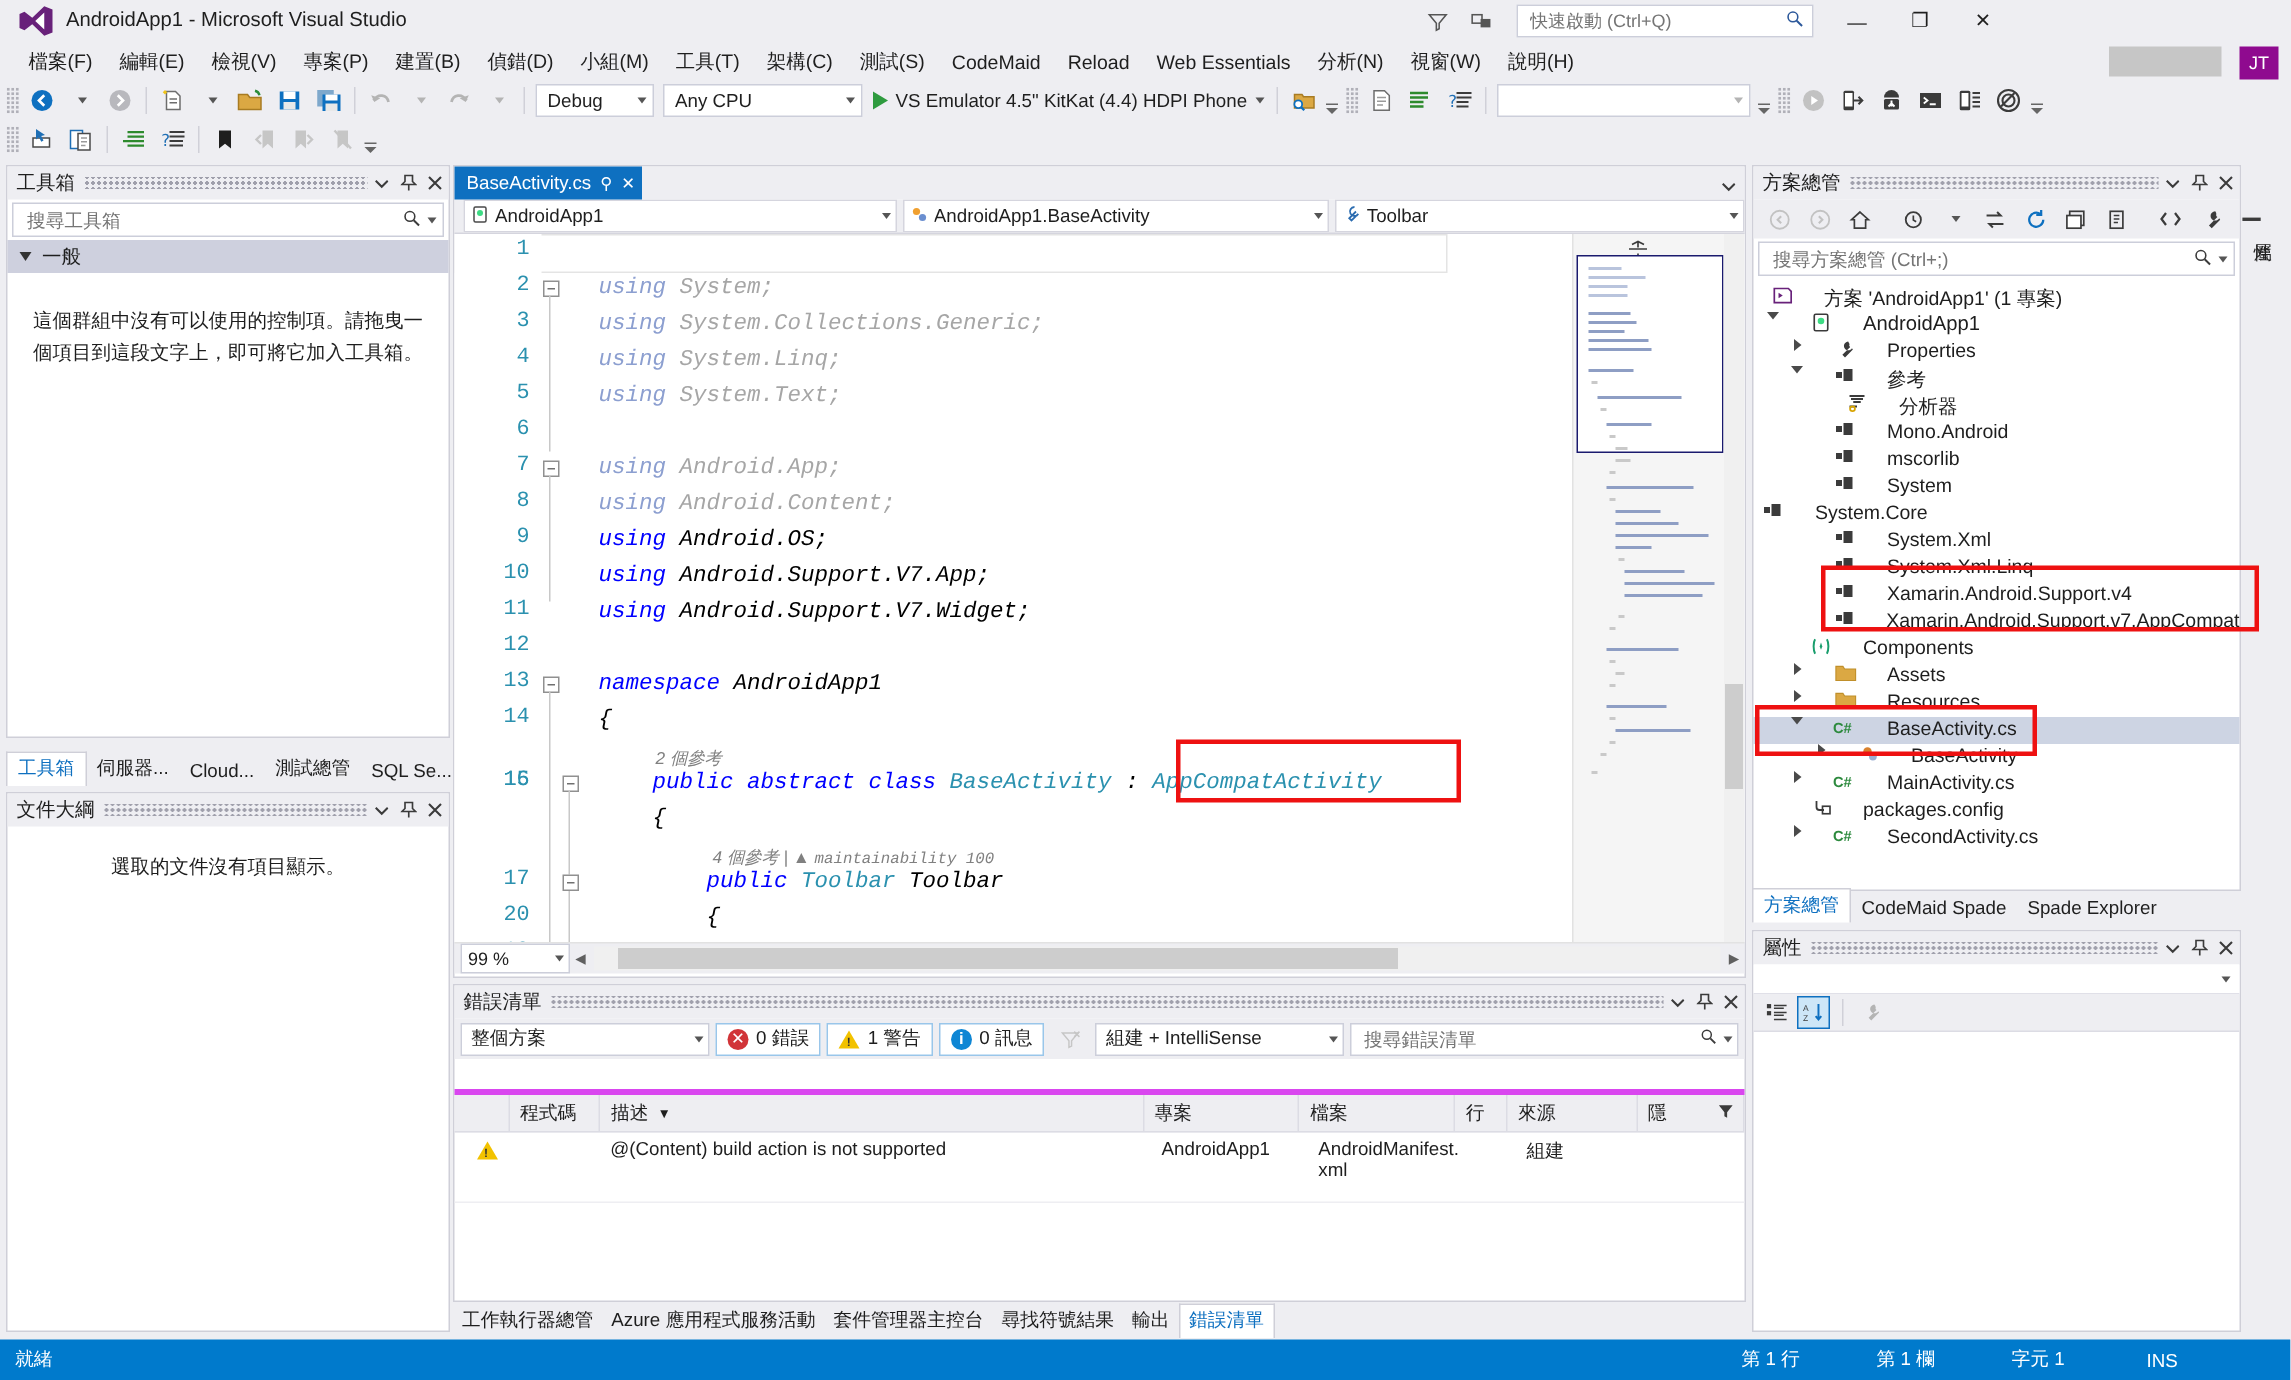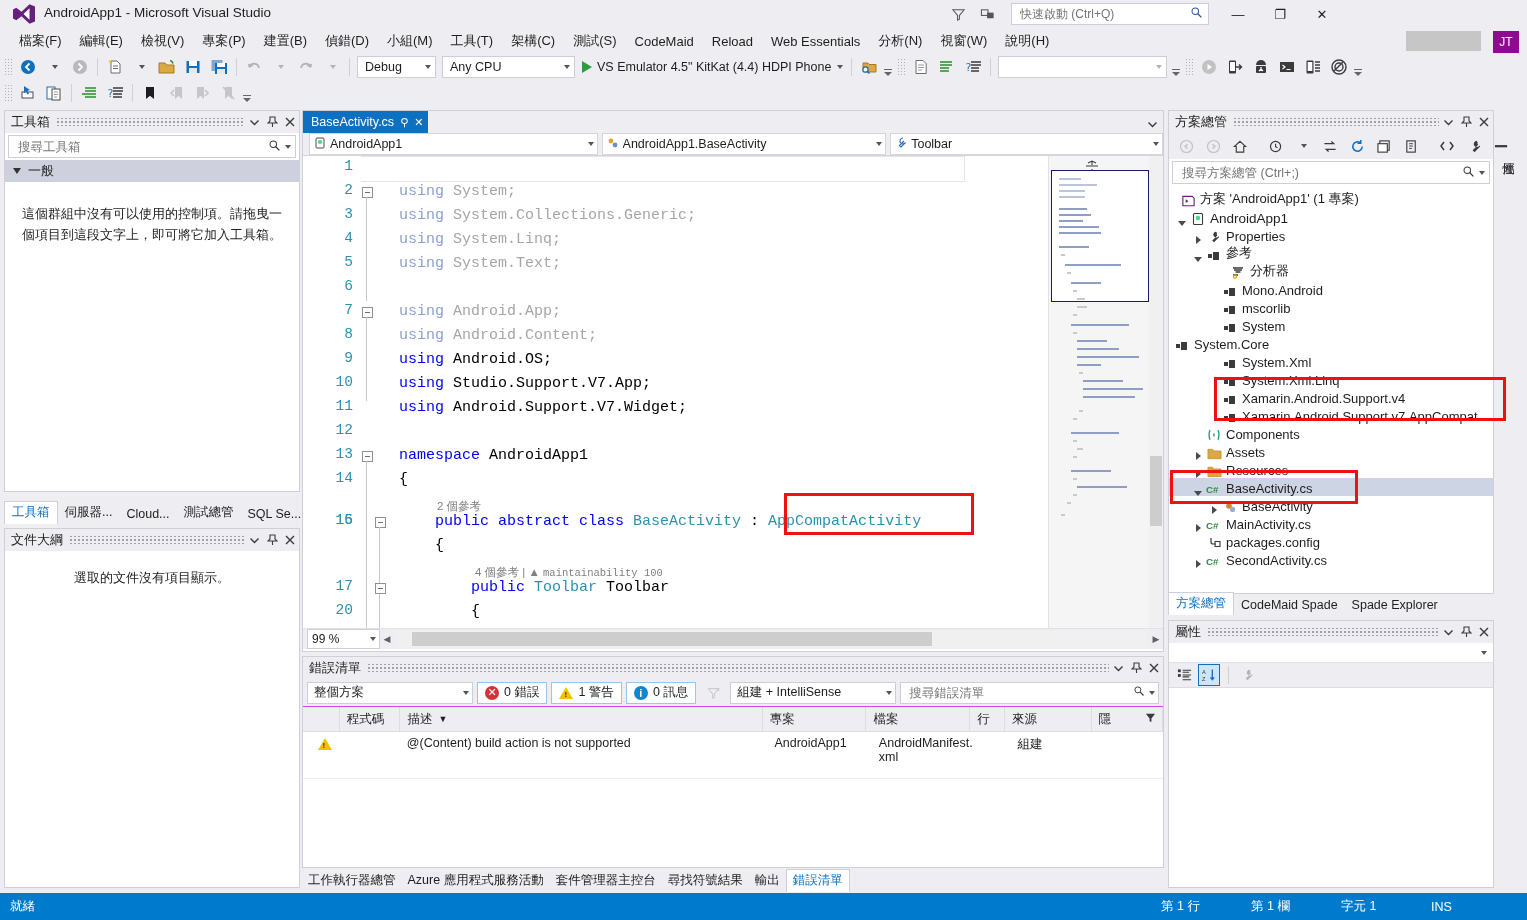--- a/index.html
+++ b/index.html
@@ -86,21 +86,21 @@
   .navcombo{height:20px;border:1px solid #d5d5de;background:#fff;display:flex;align-items:center;padding:0 3px 0 4px;font-size:12.5px;}
   .navcombo .nv{flex:1;white-space:nowrap;overflow:hidden;margin-left:4px;}
 
   .codearea{position:relative;height:472px;background:#fff;overflow:hidden;}
   .gutter{position:absolute;left:0;top:0;width:58px;height:472px;background:#fff;}
   .lnum{position:absolute;right:8px;font-family:"Liberation Mono","DejaVu Sans Mono",monospace;
         font-size:14.5px;color:#2b91af;text-align:right;}
   .glyphcol{position:absolute;left:58px;top:0;width:38px;height:472px;}
   .codelines{position:absolute;left:96px;top:0;right:0;top:0;
     font-family:"Liberation Mono","DejaVu Sans Mono",monospace;font-size:15px;line-height:24px;}
-  .cl{position:absolute;white-space:pre;}
+  .cl{position:absolute;white-space:pre;font-style:italic;}
   .kw{color:#0000ff;}
   .kwdim{color:#8c9fd0;}
   .typ{color:#2b91af;}
   .pln{color:#000;}
   .plndim{color:#a6a6a6;}
   .ref{color:#808080;font-size:11.5px;font-family:"Liberation Sans",sans-serif;}
   .refmaint{color:#808080;font-size:10.5px;font-family:"Liberation Mono",monospace;}
   .boxminus{position:absolute;width:9px;height:9px;border:1px solid #909090;background:#fff;
     display:flex;align-items:center;justify-content:center;font-size:9px;color:#606060;line-height:1;}
   .boxminus::before{content:"";width:5px;height:1px;background:#707070;}
@@ -128,40 +128,40 @@
   #errlist{left:302px;top:656px;width:860px;height:210px;background:#fff;border:1px solid #cfcfd8;}
   .el-toolbar{height:27px;background:#eeeef2;display:flex;align-items:center;padding:0 4px;gap:4px;}
   .el-scope{width:155px;height:20px;border:1px solid #ccceda;background:#fff;display:flex;align-items:center;
     justify-content:space-between;padding:0 3px 0 6px;font-size:12.5px;}
   .el-chip{height:20px;border:1px solid #99c6ea;background:#fff;display:flex;align-items:center;
     gap:5px;padding:0 7px;font-size:12.5px;}
   .el-filter{width:155px;height:20px;border:1px solid #ccceda;background:#fff;display:flex;align-items:center;
     justify-content:space-between;padding:0 3px 0 6px;font-size:12.5px;}
   .el-search{flex:1;height:20px;border:1px solid #ccceda;background:#fff;display:flex;align-items:center;padding:0 3px 0 6px;}
   .el-search input{flex:1;border:0;outline:0;background:transparent;font-size:12.5px;color:#888;font-family:inherit;}
-  .el-head{display:flex;height:24px;background:#eeeef2;border-top:1px solid #d946ef;border-bottom:1px solid #dcdce4;font-size:12.5px;}
+  .el-head{display:flex;height:24px;background:#eeeef2;border-top:4px solid #d946ef;border-bottom:1px solid #dcdce4;font-size:12.5px;margin-top:20px;}
   .el-head div{display:flex;align-items:center;padding-left:7px;border-right:1px solid #dcdce4;color:#1e1e1e;}
   .el-row{display:flex;height:46px;font-size:12.5px;border-bottom:1px solid #eeeef2;}
   .el-row div{padding:4px 0 0 7px;}
   .ic-err{width:14px;height:14px;border-radius:50%;background:#d13438;color:#fff;font-size:11px;font-weight:bold;display:flex;align-items:center;justify-content:center;}
   .ic-warn{width:0;height:0;border-left:7px solid transparent;border-right:7px solid transparent;border-bottom:12px solid #f2c200;position:relative;}
   .ic-warn::after{content:"!";position:absolute;left:-2px;top:3px;font-size:8px;color:#333;font-weight:bold;}
   .ic-info{width:14px;height:14px;border-radius:50%;background:#0e86d4;color:#fff;font-size:11px;font-weight:bold;display:flex;align-items:center;justify-content:center;}
 
   
   .bdock{position:absolute;left:302px;top:870px;width:860px;height:22px;display:flex;align-items:flex-end;}
   .bdock-tab{padding:2px 6px 3px;font-size:12.5px;white-space:nowrap;}
   .bdock-tab.active{color:#0e70c0;background:#fff;border-top:1px solid #cfcfd8;border-left:1px solid #cfcfd8;border-right:1px solid #cfcfd8;}
 
   
   #solexp{left:1168px;top:110px;width:324px;height:482px;background:#fff;border:1px solid #cfcfd8;}
   .se-toolbar{height:26px;background:#eeeef2;display:flex;align-items:center;padding-left:4px;gap:1px;}
   .se-search{margin:2px 3px;}
   .tree{padding:4px 0 0 0;font-size:13px;position:relative;}
-  .tnode{display:flex;align-items:flex-end;height:18px;padding-left:4px;white-space:nowrap;}
+  .tnode{display:flex;align-items:flex-start;height:18px;padding-left:4px;white-space:nowrap;gap:16px;}
   .tnode.selected{background:#cdd4e3;}
   .twist{width:14px;display:flex;align-items:center;justify-content:center;}
   .tw-closed{width:0;height:0;border-top:4px solid transparent;border-bottom:4px solid transparent;border-left:5px solid #4a4a4a;}
   .tw-open{width:0;height:0;border-left:4px solid transparent;border-right:4px solid transparent;border-top:5px solid #4a4a4a;}
   .ticon{width:18px;display:flex;align-items:center;justify-content:center;margin-right:3px;}
   .se-tabs{position:absolute;left:1168px;top:593px;width:324px;height:22px;display:flex;align-items:flex-end;}
   .se-tab{padding:2px 7px 3px;font-size:12.5px;white-space:nowrap;}
   .se-tab.active{color:#0e70c0;background:#fff;border-top:1px solid #cfcfd8;border-left:1px solid #cfcfd8;border-right:1px solid #cfcfd8;}
 
   
@@ -635,21 +635,21 @@
       </div>
 
       <div class="codelines">
         <div class="cl" style="top:24px"><span class="kwdim">using </span><span class="plndim">System;</span></div>
         <div class="cl" style="top:48px"><span class="kwdim">using </span><span class="plndim">System.Collections.Generic;</span></div>
         <div class="cl" style="top:72px"><span class="kwdim">using </span><span class="plndim">System.Linq;</span></div>
         <div class="cl" style="top:96px"><span class="kwdim">using </span><span class="plndim">System.Text;</span></div>
         <div class="cl" style="top:144px"><span class="kwdim">using </span><span class="plndim">Android.App;</span></div>
         <div class="cl" style="top:168px"><span class="kwdim">using </span><span class="plndim">Android.Content;</span></div>
         <div class="cl" style="top:192px"><span class="kw">using </span><span class="pln">Android.OS;</span></div>
-        <div class="cl" style="top:216px"><span class="kw">using </span><span class="pln">Studio.Support.V7.App;</span></div>
+        <div class="cl" style="top:216px"><span class="kw">using </span><span class="pln">Android.Support.V7.App;</span></div>
         <div class="cl" style="top:240px"><span class="kw">using </span><span class="pln">Android.Support.V7.Widget;</span></div>
         <div class="cl" style="top:288px"><span class="kw">namespace </span><span class="pln">AndroidApp1</span></div>
         <div class="cl" style="top:312px"><span class="pln">{</span></div>
         <div class="cl ref" style="top:338px;left:38px">2 個參考</div>
         <div class="cl" style="top:354px"><span class="pln">    </span><span class="kw">public abstract class </span><span class="typ">BaseActivity</span><span class="pln"> : </span><span class="typ">AppCompatActivity</span></div>
         <div class="cl" style="top:378px"><span class="pln">    {</span></div>
         <div class="cl" style="top:404px;left:76px"><span class="ref">4 個參考</span><span class="ref"> | ▲ </span><span class="refmaint">maintainability 100</span></div>
         <div class="cl" style="top:420px"><span class="pln">        </span><span class="kw">public </span><span class="typ">Toolbar</span><span class="pln"> Toolbar</span></div>
         <div class="cl" style="top:444px"><span class="pln">        {</span></div>
         <div class="cl" style="top:468px"><span class="pln">            </span><span class="kw">get</span><span class="pln">;</span></div>

